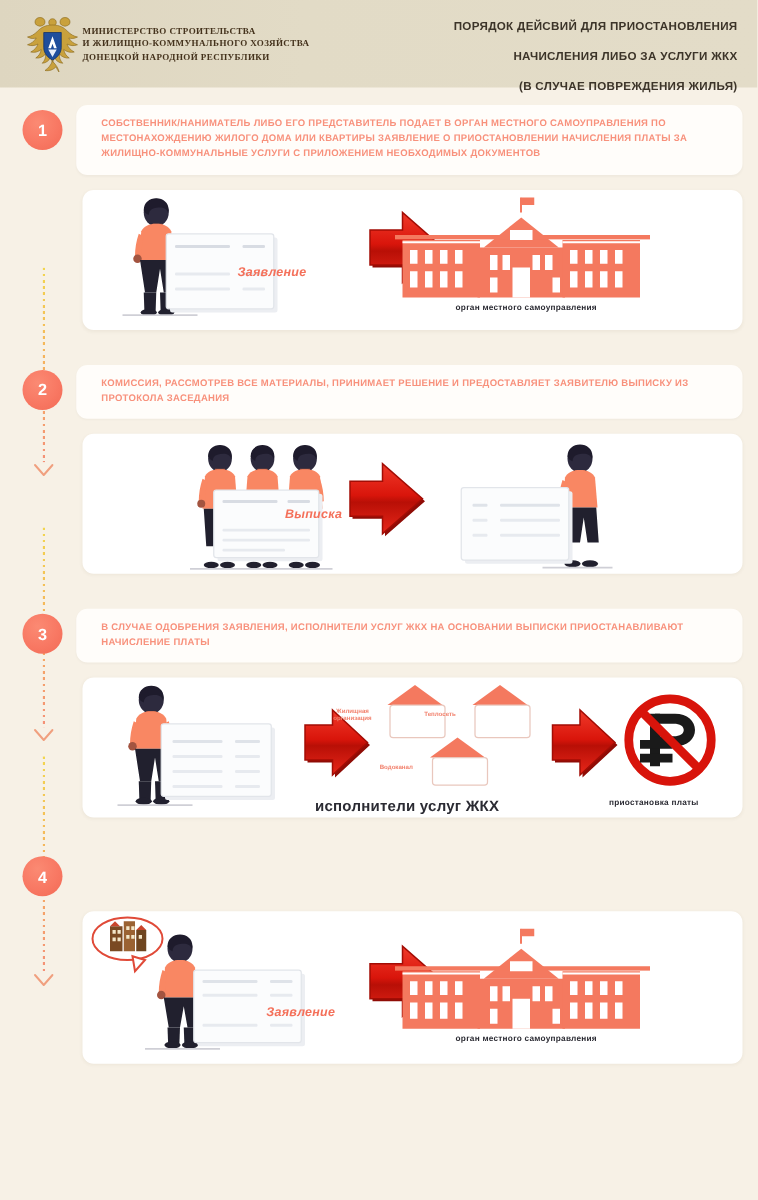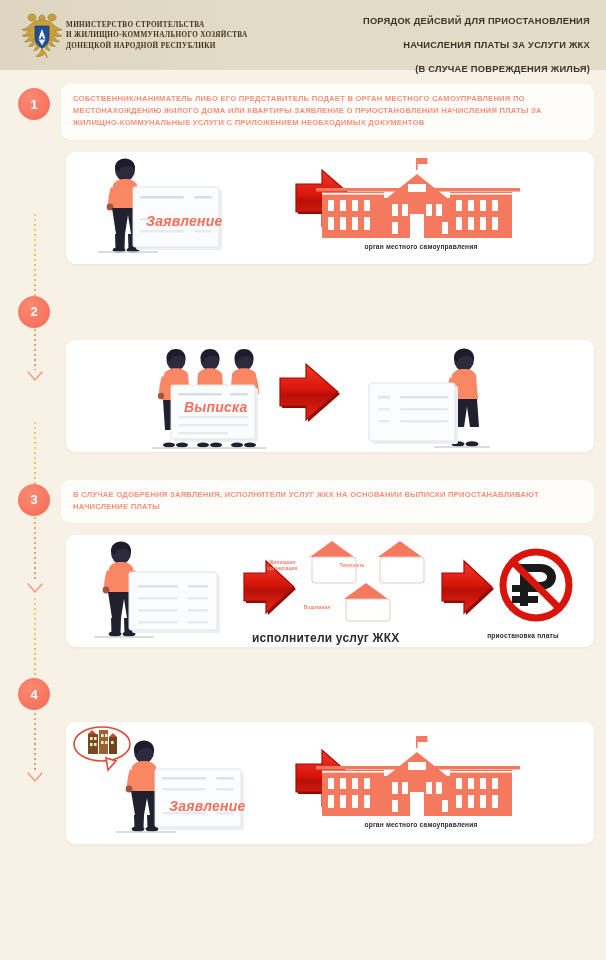--- a/index.html
+++ b/index.html
@@ -43,21 +43,21 @@
   .step-head { position: relative; display: flex; align-items: flex-start; padding-left: 18px; }
   .circle {
     width: 32px; height: 32px; border-radius: 50%;
     background: radial-gradient(circle at 38% 32%, #fb8a73 0%, #f87863 55%, #f26a55 100%);
     color: #fff; font-size: 13px; font-weight: 700;
     display: flex; align-items: center; justify-content: center;
     flex: none; margin-top: 4px; position: relative; z-index: 3;
   }
   .banner {
     margin-left: 11px; background: #fffdfa; border-radius: 9px;
-    flex: 1; margin-right: 12px; padding: 9px 14px 10px 12px;
+    flex: 1; margin-right: 12px; padding: 9px 14px 10px 20px;
     min-height: 40px; box-shadow: 0 1px 2px rgba(0,0,0,0.03);
   }
   .banner p {
     font-size: 7.6px; font-weight: 700; color: #f8917c;
     letter-spacing: 0.25px; line-height: 12.2px; text-transform: uppercase;
   }
 
   
   .connector {
     position: absolute; left: 34px; width: 2px;
@@ -77,22 +77,22 @@
     height: 112px; position: relative; overflow: hidden;
     box-shadow: 0 1px 3px rgba(80,60,30,0.06);
   }
   .card.tall { height: 112px; }
   .scene { position: absolute; inset: 0; }
   .cap {
     position: absolute; font-size: 6.6px; font-weight: 700;
     color: #2b2b33; letter-spacing: 0.2px; text-align: center; white-space: nowrap;
   }
   .doc-word {
-    position: absolute; font-size: 14px; font-weight: 700;
-    color: #f4705a; font-style: italic; letter-spacing: 0.2px;
+    position: absolute; font-size: 10px; font-weight: 700;
+    color: #f4705a; font-style: italic; letter-spacing: 0.2px; margin-left: 44px;
   }
   .house-box-label {
     position: absolute; font-size: 4.9px; font-weight: 700;
     color: #f2836f; text-align: center; line-height: 6px; width: 52px;
   }
 </style>
 </head>
 <body>
 
 <div class="page">
@@ -112,21 +112,21 @@
         <path d="M20.6 30.5h6.8l-3.4 6-3.4-6z" fill="#e8eef8"></path>
       </svg>
       <div class="ministry-lines">
         <span>Министерство строительства</span>
         <span>и жилищно-коммунального хозяйства</span>
         <span>Донецкой Народной Республики</span>
       </div>
     </div>
     <div class="header-right">
       <span>ПОРЯДОК ДЕЙСВИЙ ДЛЯ ПРИОСТАНОВЛЕНИЯ</span>
-      <span>НАЧИСЛЕНИЯ ПЛАТЫ ЗА УСЛУГИ ЖКХ</span>
+      <span>НАЧИСЛЕНИЯ ЛИБО ЗА УСЛУГИ ЖКХ</span>
       <span>(В СЛУЧАЕ ПОВРЕЖДЕНИЯ ЖИЛЬЯ)</span>
     </div>
   </div>
 
   <div class="steps">
 
     <div class="step">
       <div class="connector" style="top:130px;height:168px;">
         <div class="dots"></div>
         <svg class="chev" width="16" height="11" viewBox="0 0 16 11">
@@ -233,20 +233,23 @@
     <div class="step" style="margin-top:28px;">
       <div class="connector" style="top:130px;height:172px;">
         <div class="dots"></div>
         <svg class="chev" width="16" height="11" viewBox="0 0 16 11">
           <path d="M1 1l7 8 7-8" fill="none" stroke="#f0a07f" stroke-width="1.6" stroke-linecap="round" stroke-linejoin="round"></path>
         </svg>
       </div>
 
       <div class="step-head">
         <div class="circle">2</div>
+        <div class="banner">
+          <p>КОМИССИЯ, РАССМОТРЕВ ВСЕ МАТЕРИАЛЫ, ПРИНИМАЕТ РЕШЕНИЕ И ПРЕДОСТАВЛЯЕТ ЗАЯВИТЕЛЮ ВЫПИСКУ ИЗ ПРОТОКОЛА ЗАСЕДАНИЯ</p>
+        </div>
       </div>
 
       <div class="card tall">
         <svg class="scene" viewBox="0 0 528 118">
 
           <g>
             <g>
               <ellipse cx="110" cy="20" rx="9.5" ry="10.5" fill="#2d2a3e"></ellipse>
               <path d="M100.5 18c0-5.6 4.3-9 9.5-9s9.5 3.4 9.5 9c0 1-.3 1.8-.6 2.4-.5-3.2-3.2-4.4-6.1-4.4-3.8 0-6.6.8-8 3.2-.4.8-.6 1.7-.6 2.4-1.9-.6-3.7-2.8-3.7-3.6z" fill="#1e1b2c"></path>
               <path d="M106 28h8v7h-8z" fill="#a35440"></path>

